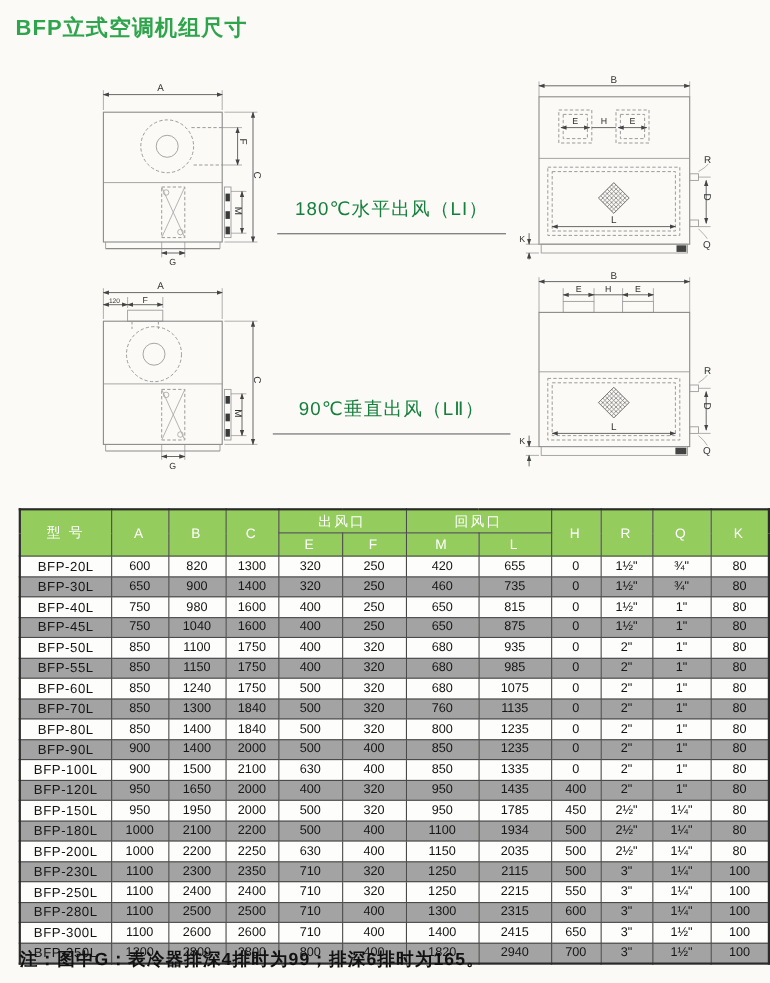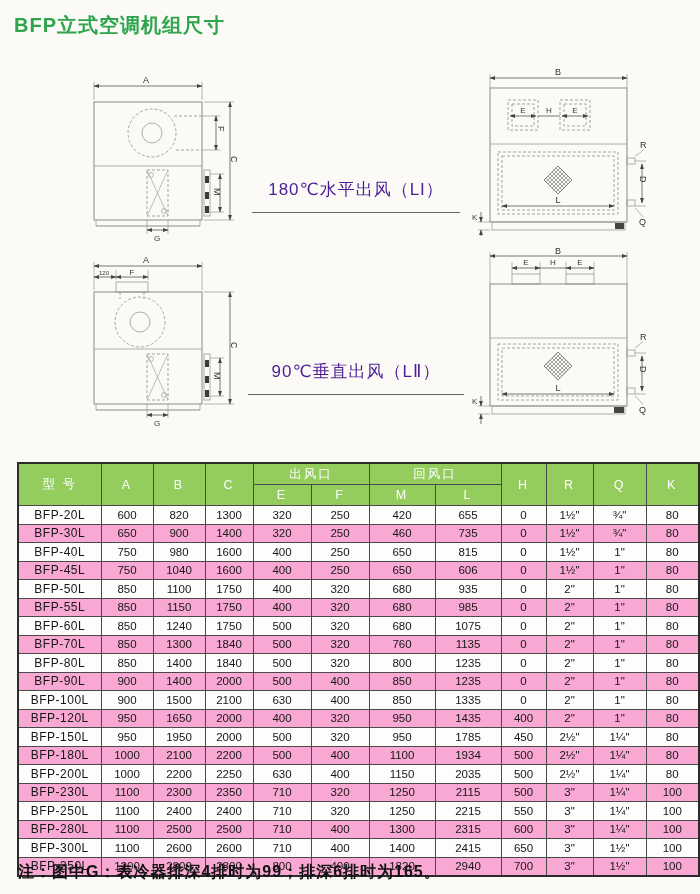--- a/index.html
+++ b/index.html
@@ -8,21 +8,21 @@
     background:#fbfaf6;
     font-family:"Liberation Sans","DejaVu Sans",sans-serif;
     color:#1a1a1a;
   }
   .page-title{
     position:absolute;left:14px;top:12px;
     font-size:20px;font-weight:bold;color:#2ea44d;letter-spacing:1px;
   }
   .fig-label{
     position:absolute;text-align:center;
-    font-size:17px;color:#4c1d95;letter-spacing:1px;
+    font-size:17px;color:#15803d;letter-spacing:1px;
     padding:0 6px 11px 6px;border-bottom:1px solid #666;
   }
   #fig1-label{left:252px;top:178px;width:196px;}
   #fig2-label{left:248px;top:360px;width:204px;}
   .fig{position:absolute;}
   #fig1-side{left:84px;top:70px;}
   #fig1-front{left:472px;top:64px;}
   #fig2-side{left:84px;top:250px;}
   #fig2-front{left:472px;top:246px;}
 
@@ -46,21 +46,21 @@
   table.dims th{
     background:#94cc5e;color:#fff;font-weight:normal;
     border:1px solid #4a4a4a;height:20px;font-size:12.5px;
     padding:0;letter-spacing:2px;
   }
   table.dims td{
     border:1px solid #4a4a4a;text-align:center;height:17.5px;
     padding:0;color:#161616;font-size:11.5px;
   }
   table.dims td.model{font-size:12px;letter-spacing:0.5px;}
-  table.dims tr.alt{background:#f9a8d4;}
+  table.dims tr.alt{background:#a3a3a3;}
   .note{
     position:absolute;left:18px;top:862px;
     font-size:16px;font-weight:bold;color:#111;letter-spacing:1px;
   }
 </style>
 </head>
 <body>
 
 <div class="page-title">BFP立式空调机组尺寸</div>
 
@@ -342,21 +342,21 @@
         <td>80</td>
       </tr>
       <tr class="alt">
         <td class="model">BFP-45L</td>
         <td>750</td>
         <td>1040</td>
         <td>1600</td>
         <td>400</td>
         <td>250</td>
         <td>650</td>
-        <td>606</td>
+        <td>875</td>
         <td>0</td>
         <td>1½"</td>
         <td>1"</td>
         <td>80</td>
       </tr>
       <tr>
         <td class="model">BFP-50L</td>
         <td>850</td>
         <td>1100</td>
         <td>1750</td>

